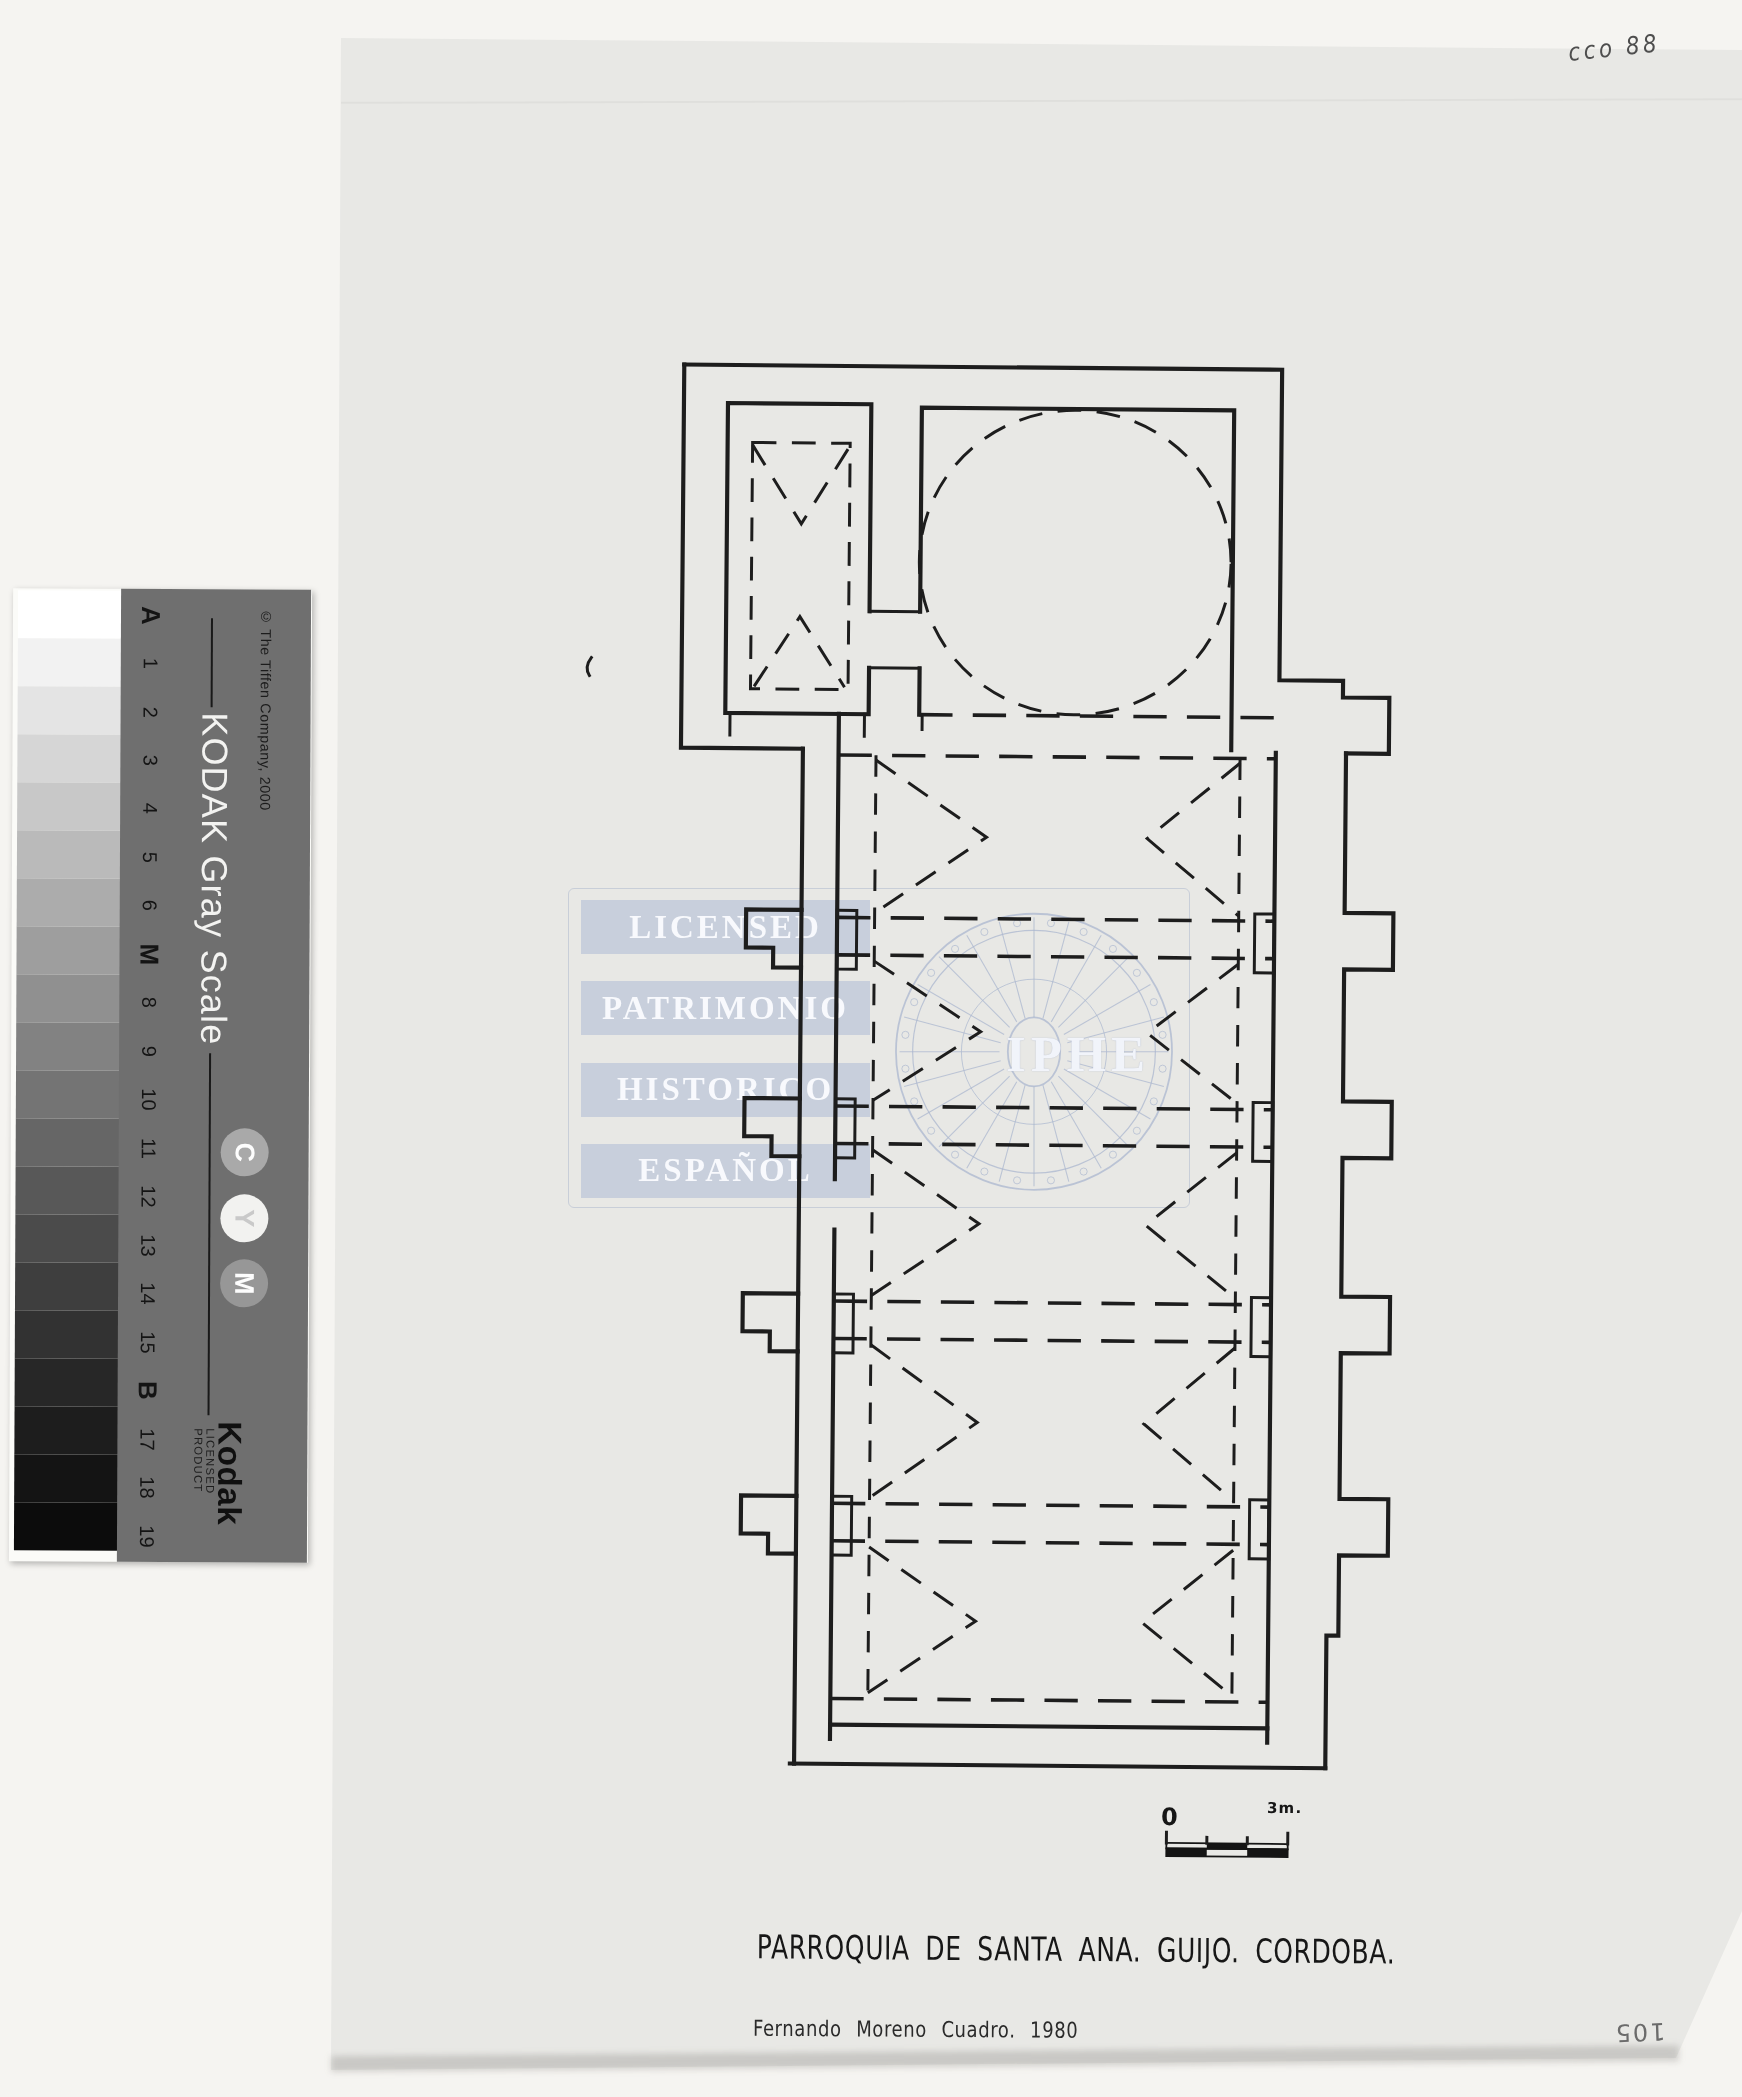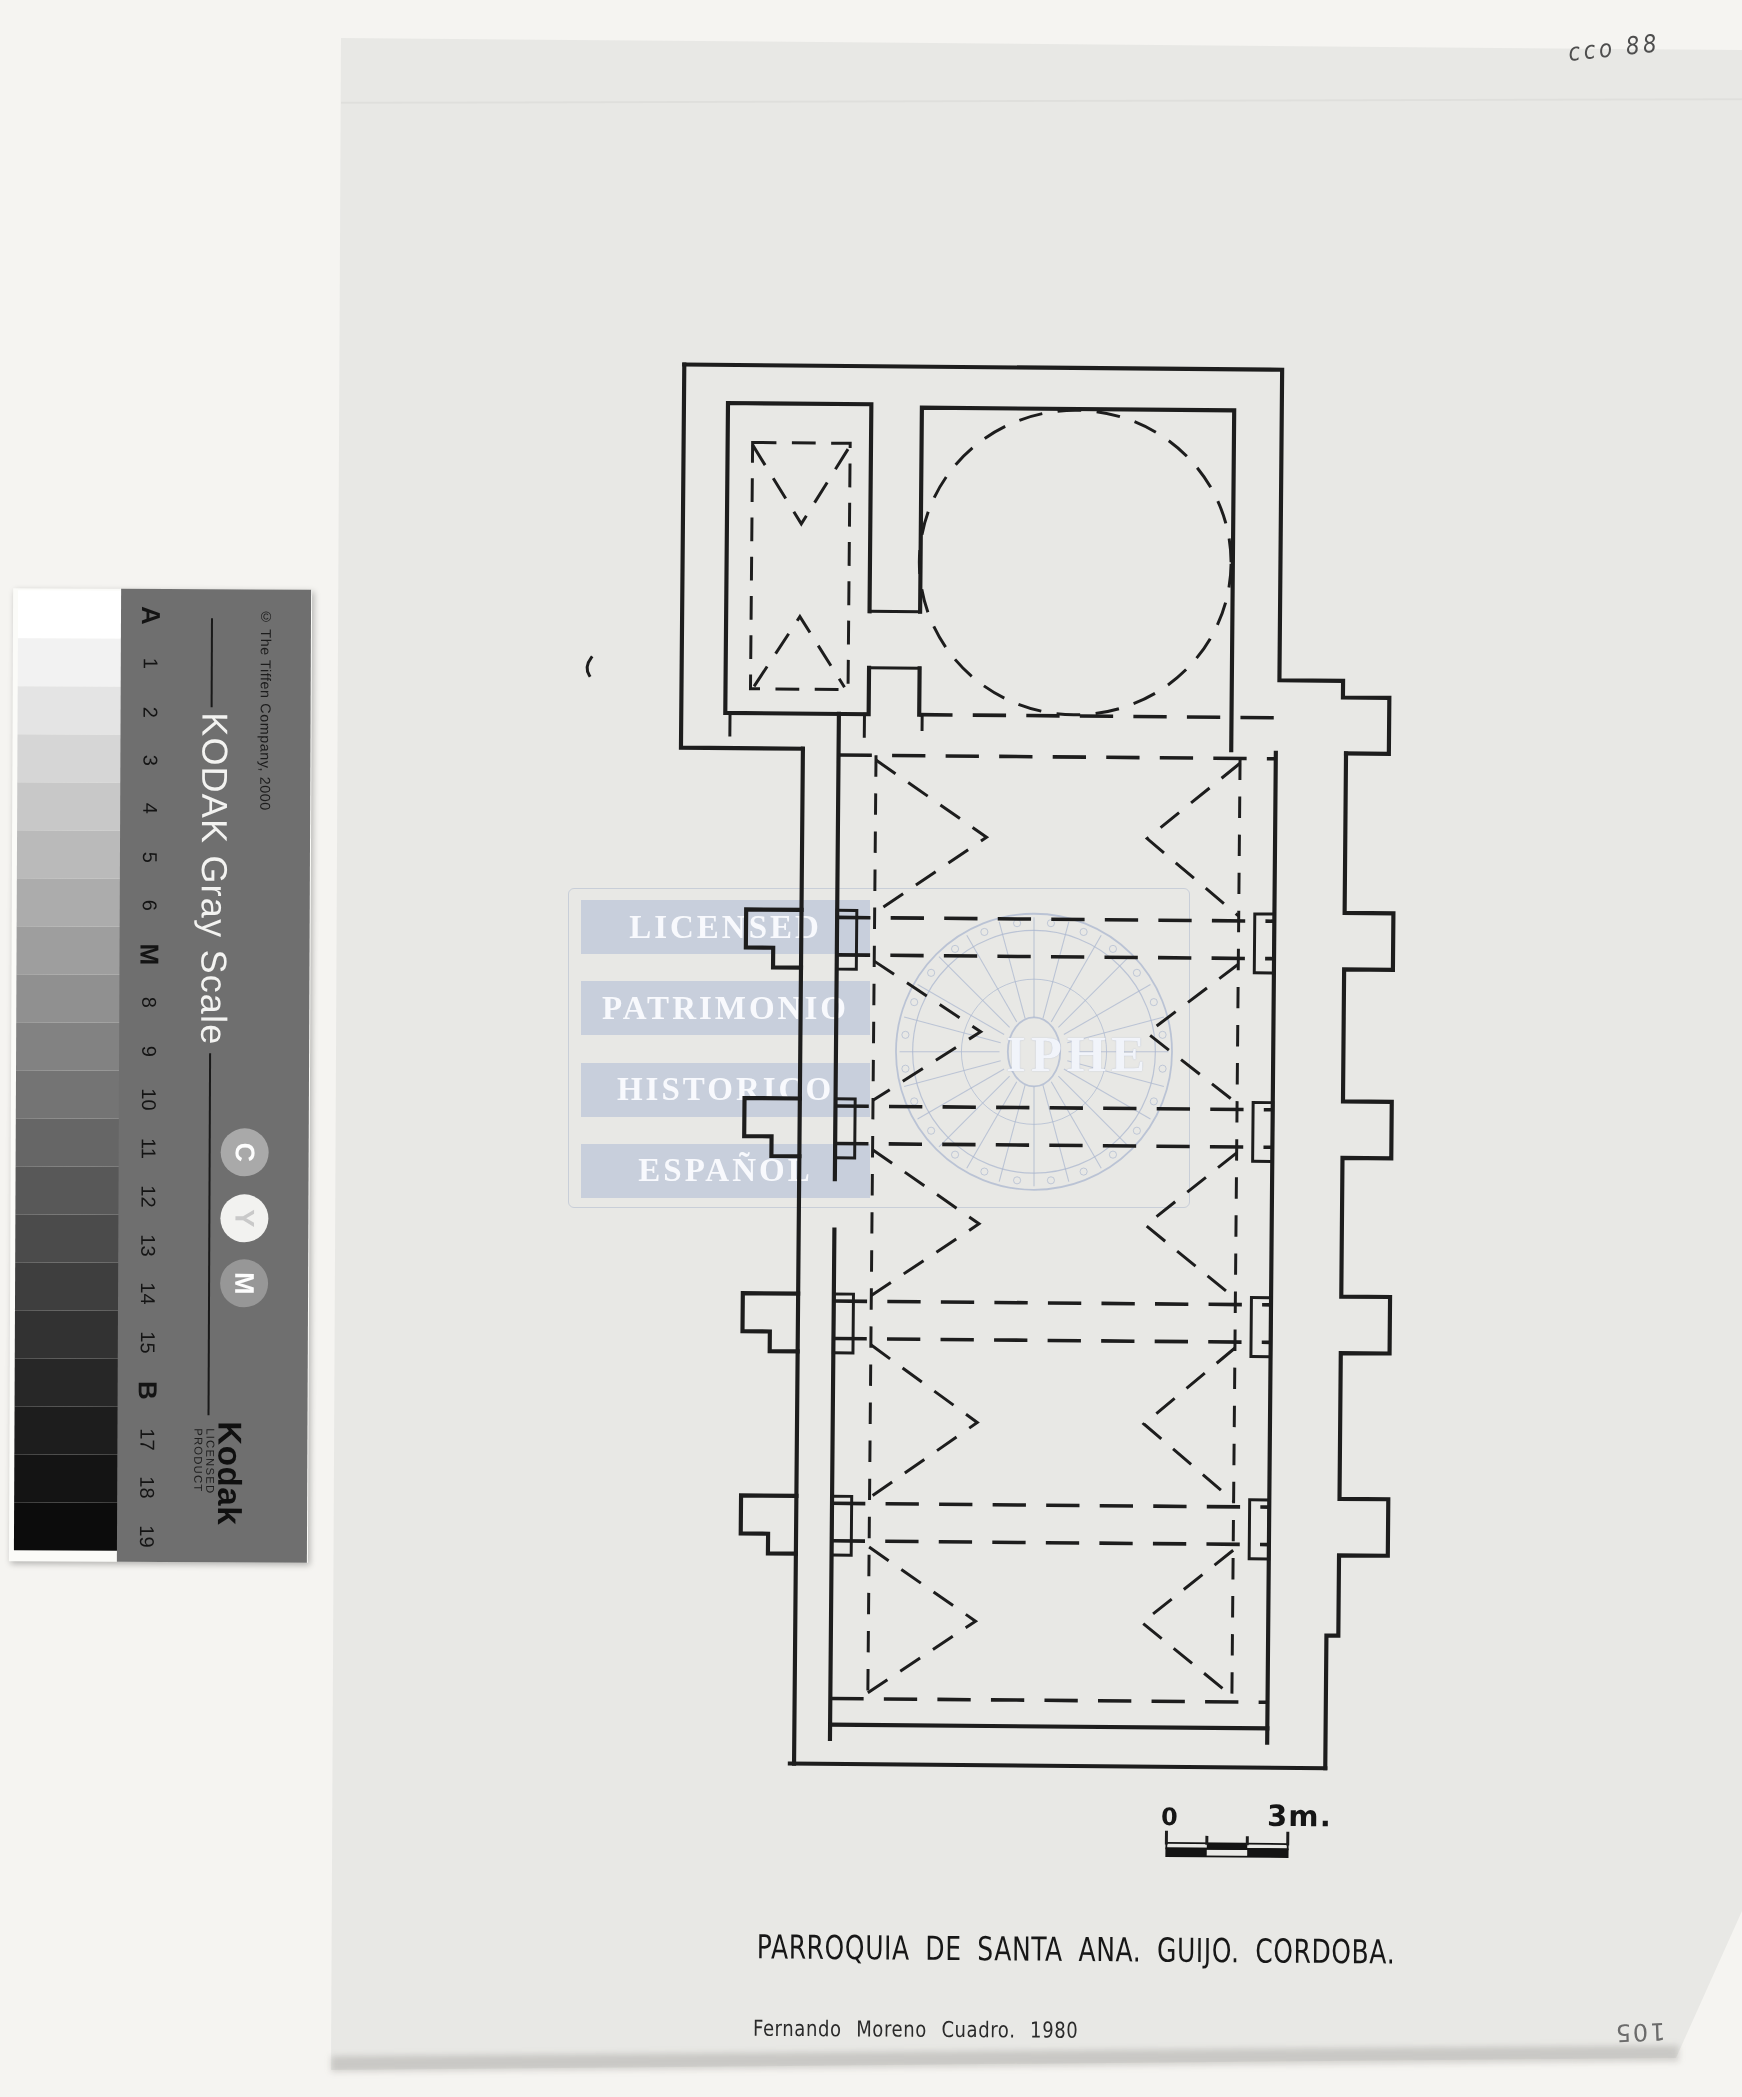--- a/index.html
+++ b/index.html
@@ -19,21 +19,21 @@
          color:#4e4e4e;transform:rotate(-6deg) scaleY(1.15);font-style:italic;}
   #page-number{position:absolute;left:1614px;top:2018px;font-size:24px;color:#6b6b6b;
          transform:rotate(178deg);letter-spacing:1.8px;}
   #plan-title{position:absolute;left:757px;top:1928px;font-size:25px;letter-spacing:0.6px;
          word-spacing:7.1px;color:#171717;transform:scaleY(1.32) rotate(.35deg);transform-origin:left top;
          white-space:nowrap;}
   #plan-author{position:absolute;left:753px;top:2015px;font-size:18px;letter-spacing:0.6px;
          word-spacing:8.3px;color:#2a2a2a;transform:scaleY(1.22) rotate(.3deg);transform-origin:left top;
          white-space:nowrap;}
   #sb-label-0{position:absolute;left:1161px;top:1803px;font-size:24px;font-weight:700;color:#161616;transform:rotate(.4deg);}
-  #sb-label-3m{position:absolute;left:1267px;top:1799px;font-size:29px;font-weight:700;color:#161616;transform:rotate(.4deg);letter-spacing:1.2px;}
+  #sb-label-3m{position:absolute;left:1267px;top:1799px;font-size:15px;font-weight:700;color:#161616;transform:rotate(.4deg);letter-spacing:1.2px;}
   
   #watermark{position:absolute;left:0;top:0;width:100%;height:100%;pointer-events:none;}
   #wm-outer{position:absolute;left:568px;top:888px;width:620px;height:318px;
          border:1.8px solid rgba(168,180,204,.5);border-radius:6px;}
   #wm-stamp{position:absolute;left:581px;top:900px;width:289px;height:298px;
          display:flex;flex-direction:column;justify-content:space-between;}
   .wm-band{height:54px;background:rgba(178,190,213,.6);display:flex;align-items:center;justify-content:center;
          font-family:"Liberation Serif",serif;font-weight:700;font-size:33px;letter-spacing:3px;
          color:rgba(252,253,255,.92);}
   #wm-acronym{position:absolute;left:1006px;top:1025px;font-family:"Liberation Serif",serif;

